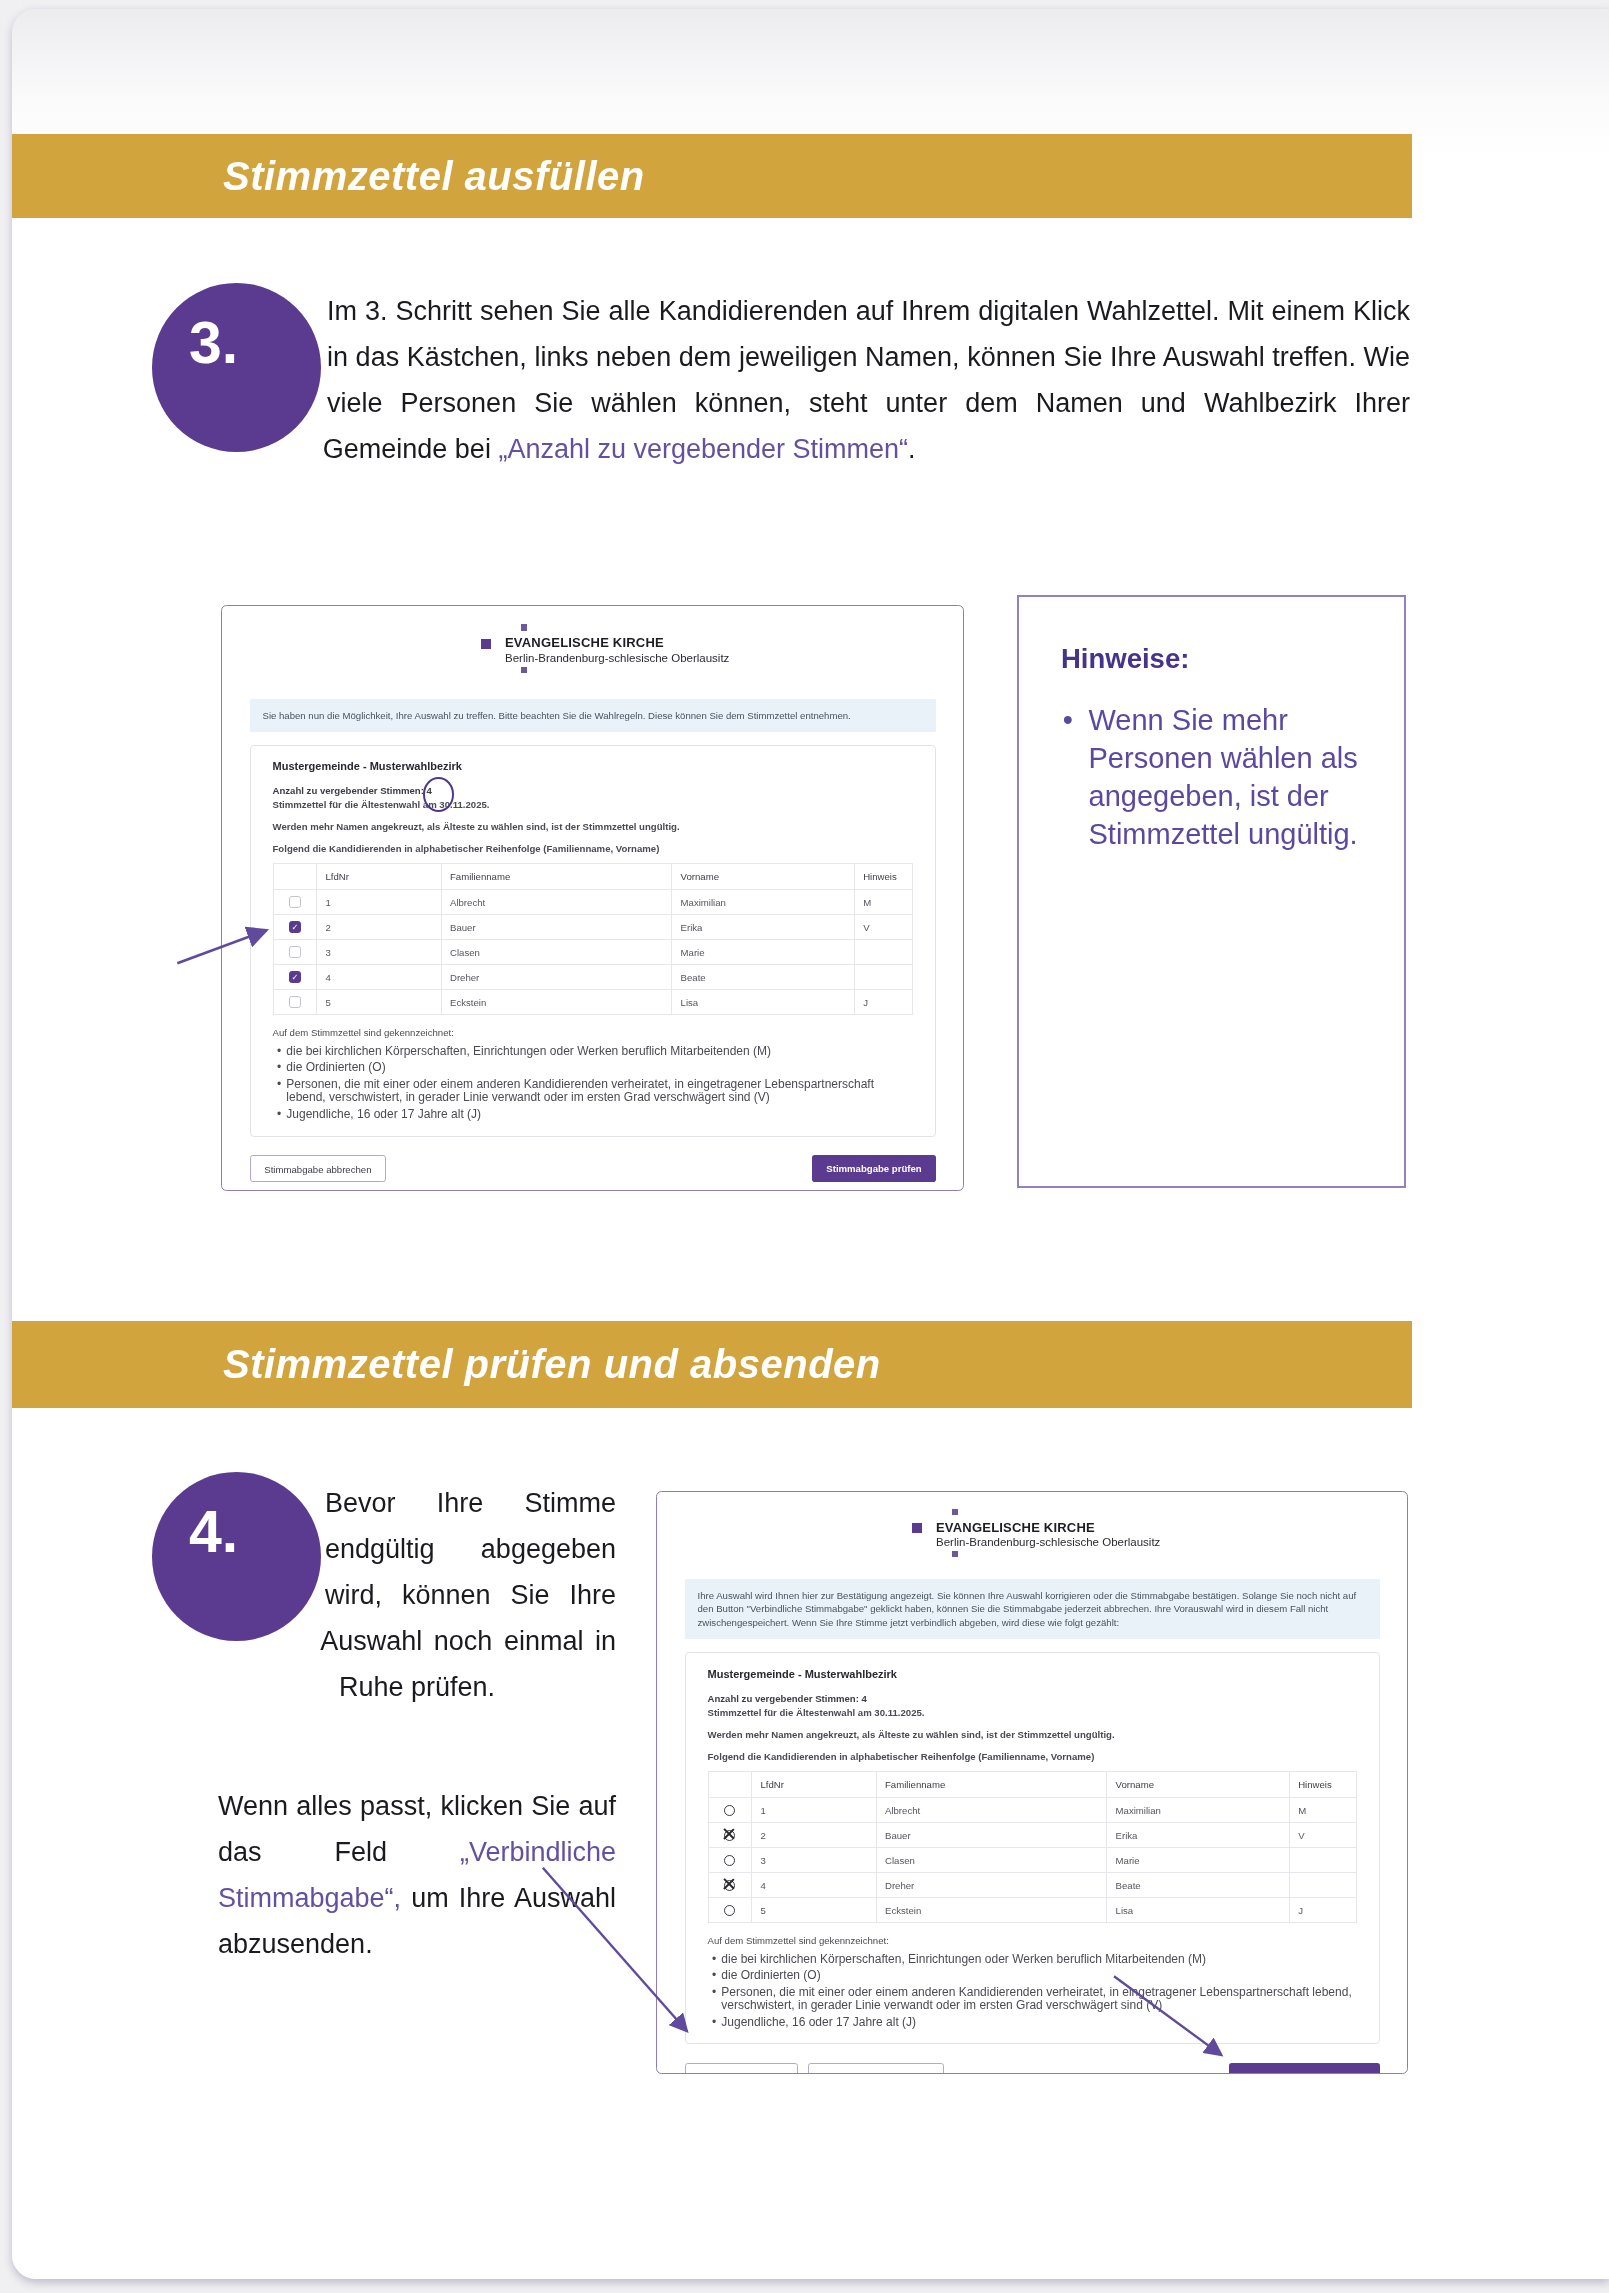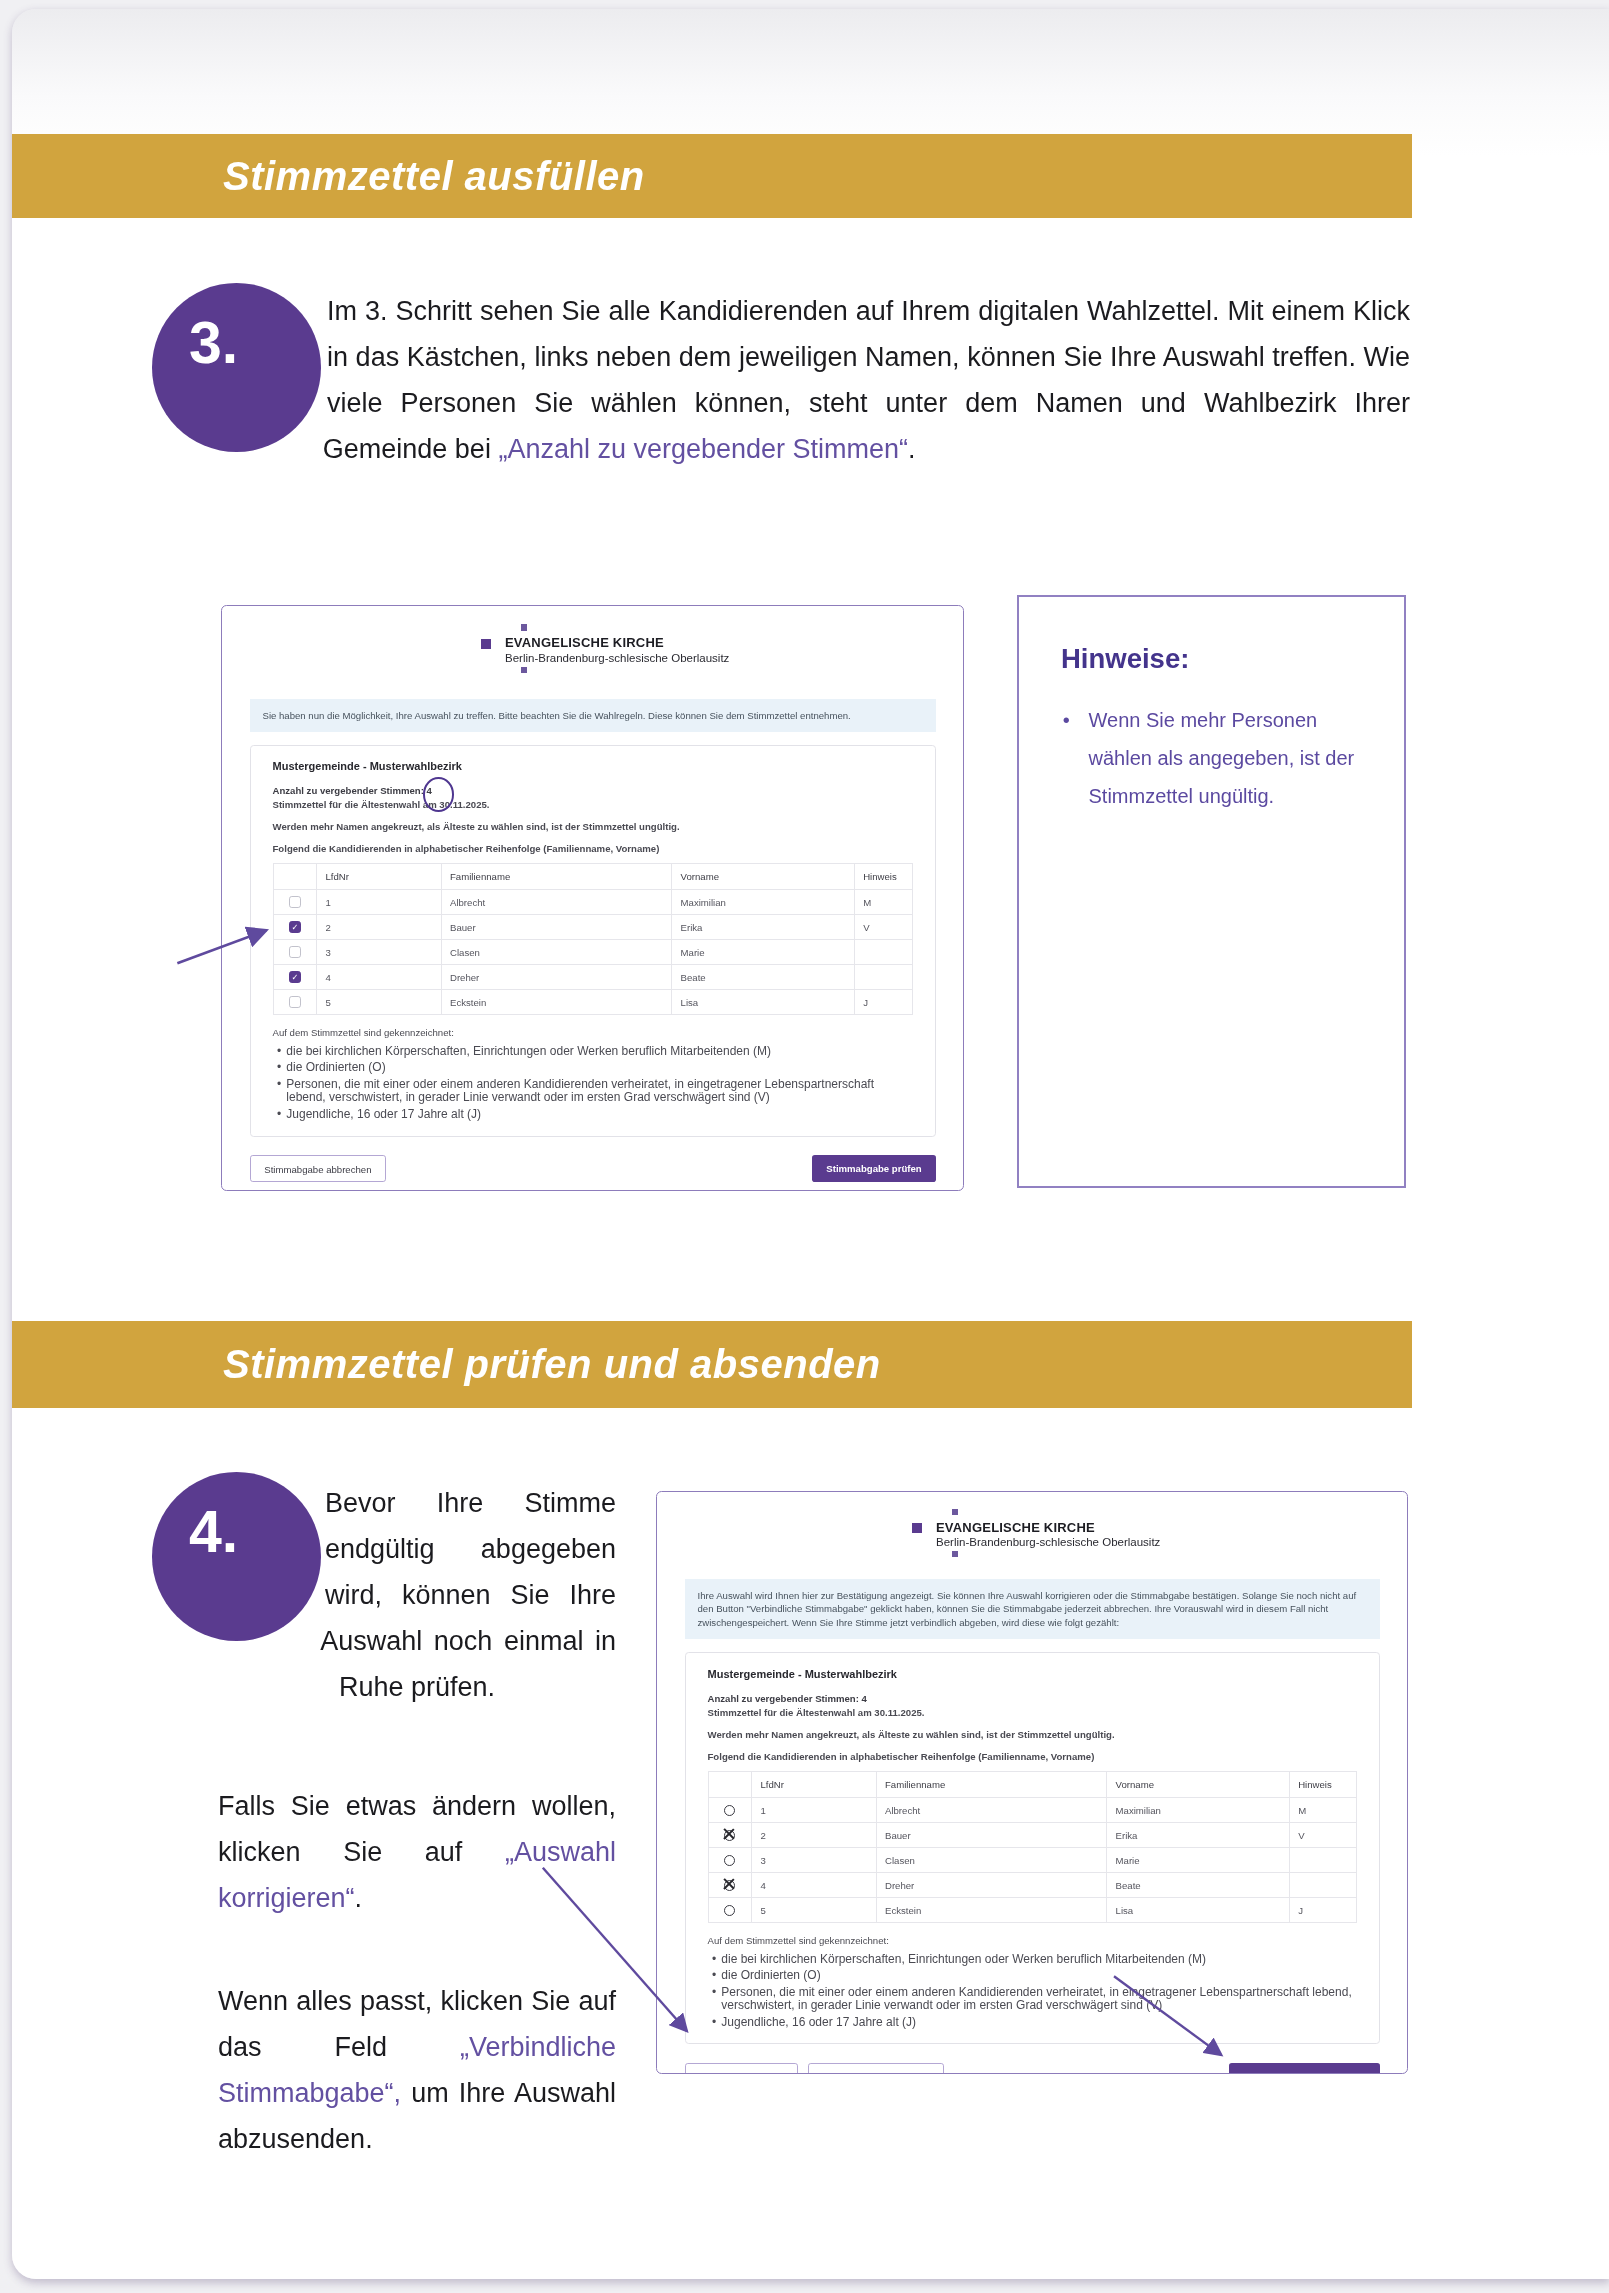--- a/index.html
+++ b/index.html
@@ -118,21 +118,21 @@
   .btn-primary{background:#5a3b8f;color:#fff;font-weight:bold;}
   
   .hinweise{
     position:absolute;left:1017px;top:595px;width:389px;height:593px;
     border:2.8px solid #9181c2;background:#fff;box-sizing:border-box;
     padding:46px 26px 0 42px;
   }
   .hinweise h2{font-size:27.5px;color:#44348c;margin:0 0 26px;font-weight:bold;}
   .hinweise ul{margin:0;padding:0;list-style:none;}
   .hinweise li{
-    font-size:20px;line-height:38px;color:#5b49a0;margin-bottom:27px;
+    font-size:29px;line-height:38px;color:#5b49a0;margin-bottom:27px;
     position:relative;padding-left:27.5px;font-weight:500;
   }
   .hinweise li::before{content:"\2022";position:absolute;left:1.8px;}
   
   svg.overlay{position:absolute;left:0;top:0;pointer-events:none;}
 </style>
 </head>
 <body>
 
 <div class="sheet"></div>
@@ -248,21 +248,20 @@
 <div class="banner" id="banner-check">
   <div class="banner-title">Stimmzettel prüfen und absenden</div>
 </div>
 
 <div class="step-circle" id="circle-4">
   <span>4.</span>
 </div>
 <div class="bigtext" id="col-step4">
   <span class="circle-spacer"></span>
   <p class="p1">Bevor Ihre Stimme endgültig abgege­ben wird, können Sie Ihre Auswahl noch einmal in Ruhe prüfen.</p>
-  <p class="p2"><span>Falls Sie etwas ändern wollen, klicken Sie auf </span><span class="purple">„Auswahl korrigieren“</span><span>.</span></p>
   <p class="p3"><span>Wenn alles passt, klicken Sie auf das Feld </span><span class="purple">„Verbind­liche Stimmabgabe“,</span><span> um Ihre Auswahl abzusenden.</span></p>
 </div>
 
 <div class="frame" id="frame-2">
   <div class="logo">
     <span class="sq sq-top"></span>
     <span class="sq sq-mid"></span>
     <span class="sq sq-bot"></span>
     <div class="logo-title">EVANGELISCHE KIRCHE</div>
     <div class="logo-sub">Berlin-Brandenburg-schlesische Oberlausitz</div>

